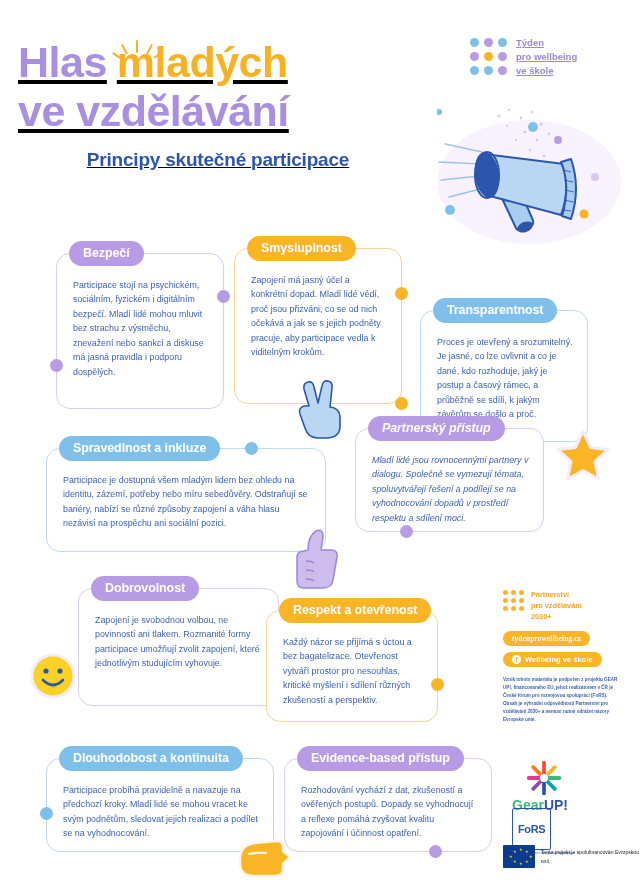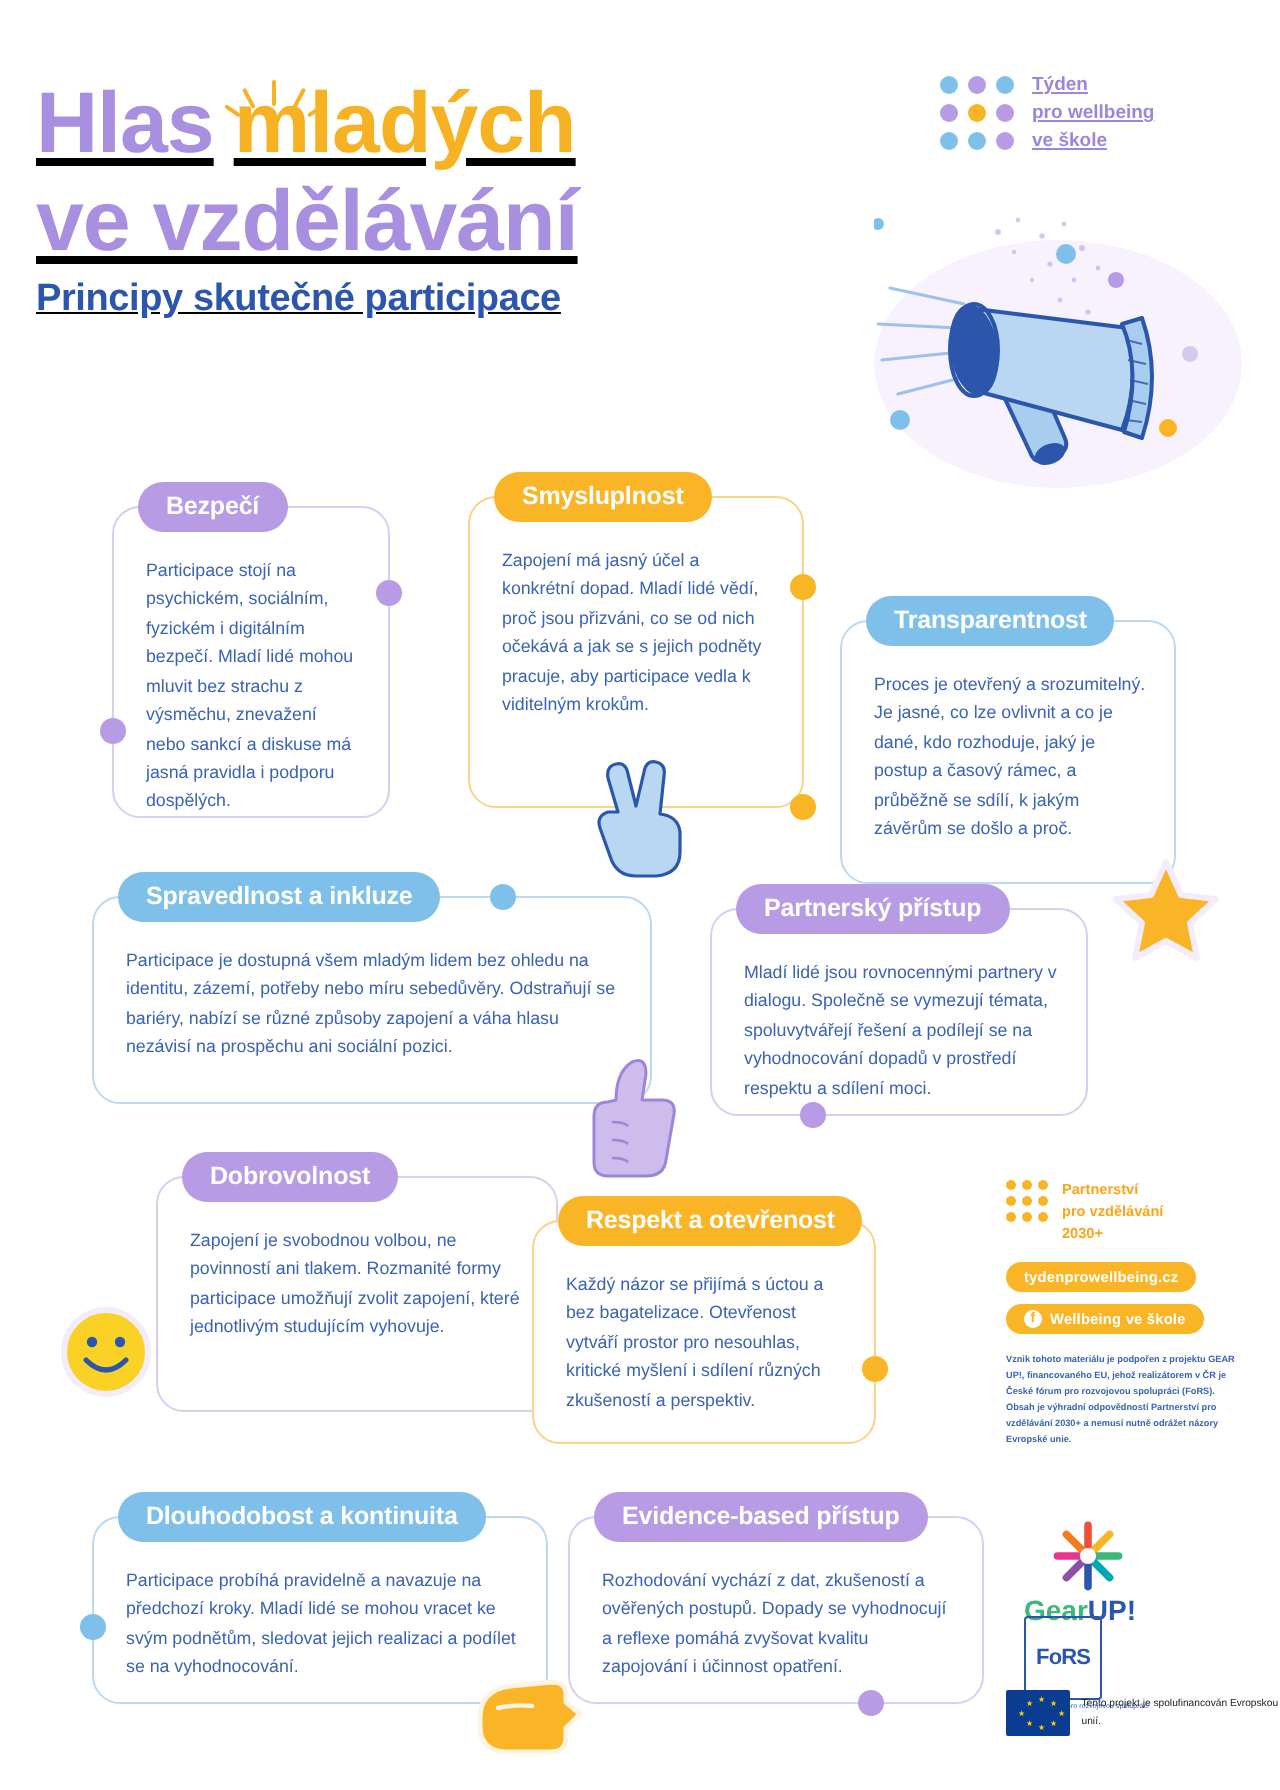--- a/index.html
+++ b/index.html
@@ -10,21 +10,21 @@
     font-family: "Liberation Sans", sans-serif;
     overflow: hidden;
   }
   .poster { position: relative; width: 640px; height: 895px; background: #fff; }
 
   
   .title-wrap { position: absolute; left: 18px; top: 38px; width: 400px; text-decoration: underline; }
   .title-line { font-size: 43px; font-weight: 700; line-height: 1.13; letter-spacing: -0.5px; }
   .t-purple { color: #a98fe0; }
   .t-amber  { color: #f7b223; }
-  .subtitle { margin-top: 4px; font-size: 19px; font-weight: 700; color: #2b56ab; letter-spacing: -0.2px; }
+  .subtitle { margin-top: 14px; font-size: 19px; font-weight: 700; color: #2b56ab; letter-spacing: -0.2px; text-align: center; }
 
   
   .sparkle { position: absolute; left: 118px; top: 40px; width: 40px; height: 22px; }
   .spark-ray { position: absolute; background: #f7b223; border-radius: 2px; transform-origin: 50% 100%; }
 
   
   .brandlogo { position: absolute; left: 470px; top: 36px; display: flex; align-items: center; gap: 9px; }
   .dotgrid { display: grid; grid-template-columns: repeat(3, 9px); grid-template-rows: repeat(3, 9px); gap: 5px; }
   .dotgrid span { width: 9px; height: 9px; border-radius: 50%; display: block; }
   .brandtext { font-size: 9.5px; line-height: 1.45; color: #9b86d9; font-weight: 600; text-decoration: underline; }
@@ -192,21 +192,21 @@
         <circle cx="107" cy="56" r="1.3"></circle>
     </g>
     <circle cx="96" cy="27" r="5" fill="#7fc0ea"></circle>
     <circle cx="121" cy="40" r="4" fill="#b79be4"></circle>
     <circle cx="158" cy="77" r="4" fill="#d5c9ee"></circle>
     <circle cx="13" cy="110" r="5" fill="#7fc0ea"></circle>
     <circle cx="147" cy="114" r="4.5" fill="#f9b525"></circle>
     <circle cx="2" cy="12" r="3" fill="#7fc0ea"></circle>
   </svg>
 
-  <div class="card purple" style="left:56px; top:253px; width:139px; height:156px;">
+  <div class="card purple" style="left:56px; top:253px; width:168px; height:156px;">
     <div class="pill p-purple">Bezpečí</div>
     <div class="body">Participace stojí na psychickém, sociálním, fyzickém i digitálním bezpečí. Mladí lidé mohou mluvit bez strachu z výsměchu, znevažení nebo sankcí a diskuse má jasná pravidla i podporu dospělých.</div>
     <div class="bdot d-purple" style="right:-7px; top:36px;"></div>
     <div class="bdot d-purple" style="left:-7px; bottom:36px;"></div>
   </div>
 
   <div class="card amber" style="left:234px; top:248px; width:168px; height:156px;">
     <div class="pill p-amber">Smysluplnost</div>
     <div class="body">Zapojení má jasný účel a konkrétní dopad. Mladí lidé vědí, proč jsou přizváni, co se od nich očekává a jak se s jejich podněty pracuje, aby participace vedla k viditelným krokům.</div>
     <div class="bdot d-amber" style="right:-7px; top:38px;"></div>
@@ -221,21 +221,21 @@
   <svg class="deco" style="left:295px; top:378px; width:52px; height:62px;" viewBox="0 0 52 62">
     <path d="M14 28 L9 11 Q8 5 13 4 Q18 3 19 9 L23 25 L27 8 Q28 2 33 3 Q38 4 37 10 L35 29 Q44 30 45 38 L45 48 Q45 59 33 60 L23 60 Q13 60 10 50 L5 36 Q3 30 9 28 Z" fill="#b9d7f2" stroke="#2b56ab" stroke-width="1.6" stroke-linejoin="round"></path>
   </svg>
 
   <div class="card blue" style="left:46px; top:448px; width:280px; height:104px;">
     <div class="pill p-blue">Spravedlnost a inkluze</div>
     <div class="body">Participace je dostupná všem mladým lidem bez ohledu na identitu, zázemí, potřeby nebo míru sebedůvěry. Odstraňují se bariéry, nabízí se různé způsoby zapojení a váha hlasu nezávisí na prospěchu ani sociální pozici.</div>
     <div class="bdot d-blue" style="left:198px; top:-7px;"></div>
   </div>
 
-  <div class="card purple" style="left:355px; top:454px; width:189px; height:104px;">
+  <div class="card purple" style="left:355px; top:428px; width:189px; height:104px;font-style:italic;">
     <div class="pill p-purple">Partnerský přístup</div>
     <div class="body">Mladí lidé jsou rovnocennými partnery v dialogu. Společně se vymezují témata, spoluvytvářejí řešení a podílejí se na vyhodnocování dopadů v prostředí respektu a sdílení moci.</div>
     <div class="bdot d-purple" style="left:44px; bottom:-7px;"></div>
   </div>
 
   <svg class="deco" style="left:555px; top:428px; width:56px; height:56px;" viewBox="0 0 56 56">
     <path d="M28 3 L35.5 19.5 L53 21.5 L40 33.5 L43.5 51 L28 42.5 L12.5 51 L16 33.5 L3 21.5 L20.5 19.5 Z" fill="#f9b525" stroke="#f4ecfb" stroke-width="3" stroke-linejoin="round"></path>
   </svg>
 
   <svg class="deco" style="left:288px; top:528px; width:52px; height:62px;" viewBox="0 0 52 62">
@@ -295,21 +295,21 @@
         <span></span>
         <span></span>
     </div>
     <div class="ptext">
       <div>Partnerství</div>
       <div>pro vzdělávání</div>
       <div>2030+</div>
     </div>
   </div>
 
-  <div class="badge" style="top:631px;">
+  <div class="badge" style="top:631px;font-family:Liberation Serif, serif;">
     <span>tydenprowellbeing.cz</span>
   </div>
 
   <div class="badge" style="top:652px;">
     <span class="fb">f</span>
     <span>Wellbeing ve škole</span>
   </div>
 
   <div class="disclaimer">Vznik tohoto materiálu je podpořen z projektu GEAR UP!, financovaného EU, jehož realizátorem v ČR je České fórum pro rozvojovou spolupráci (FoRS). Obsah je výhradní odpovědností Partnerství pro vzdělávání 2030+ a nemusí nutně odrážet názory Evropské unie.</div>
 

